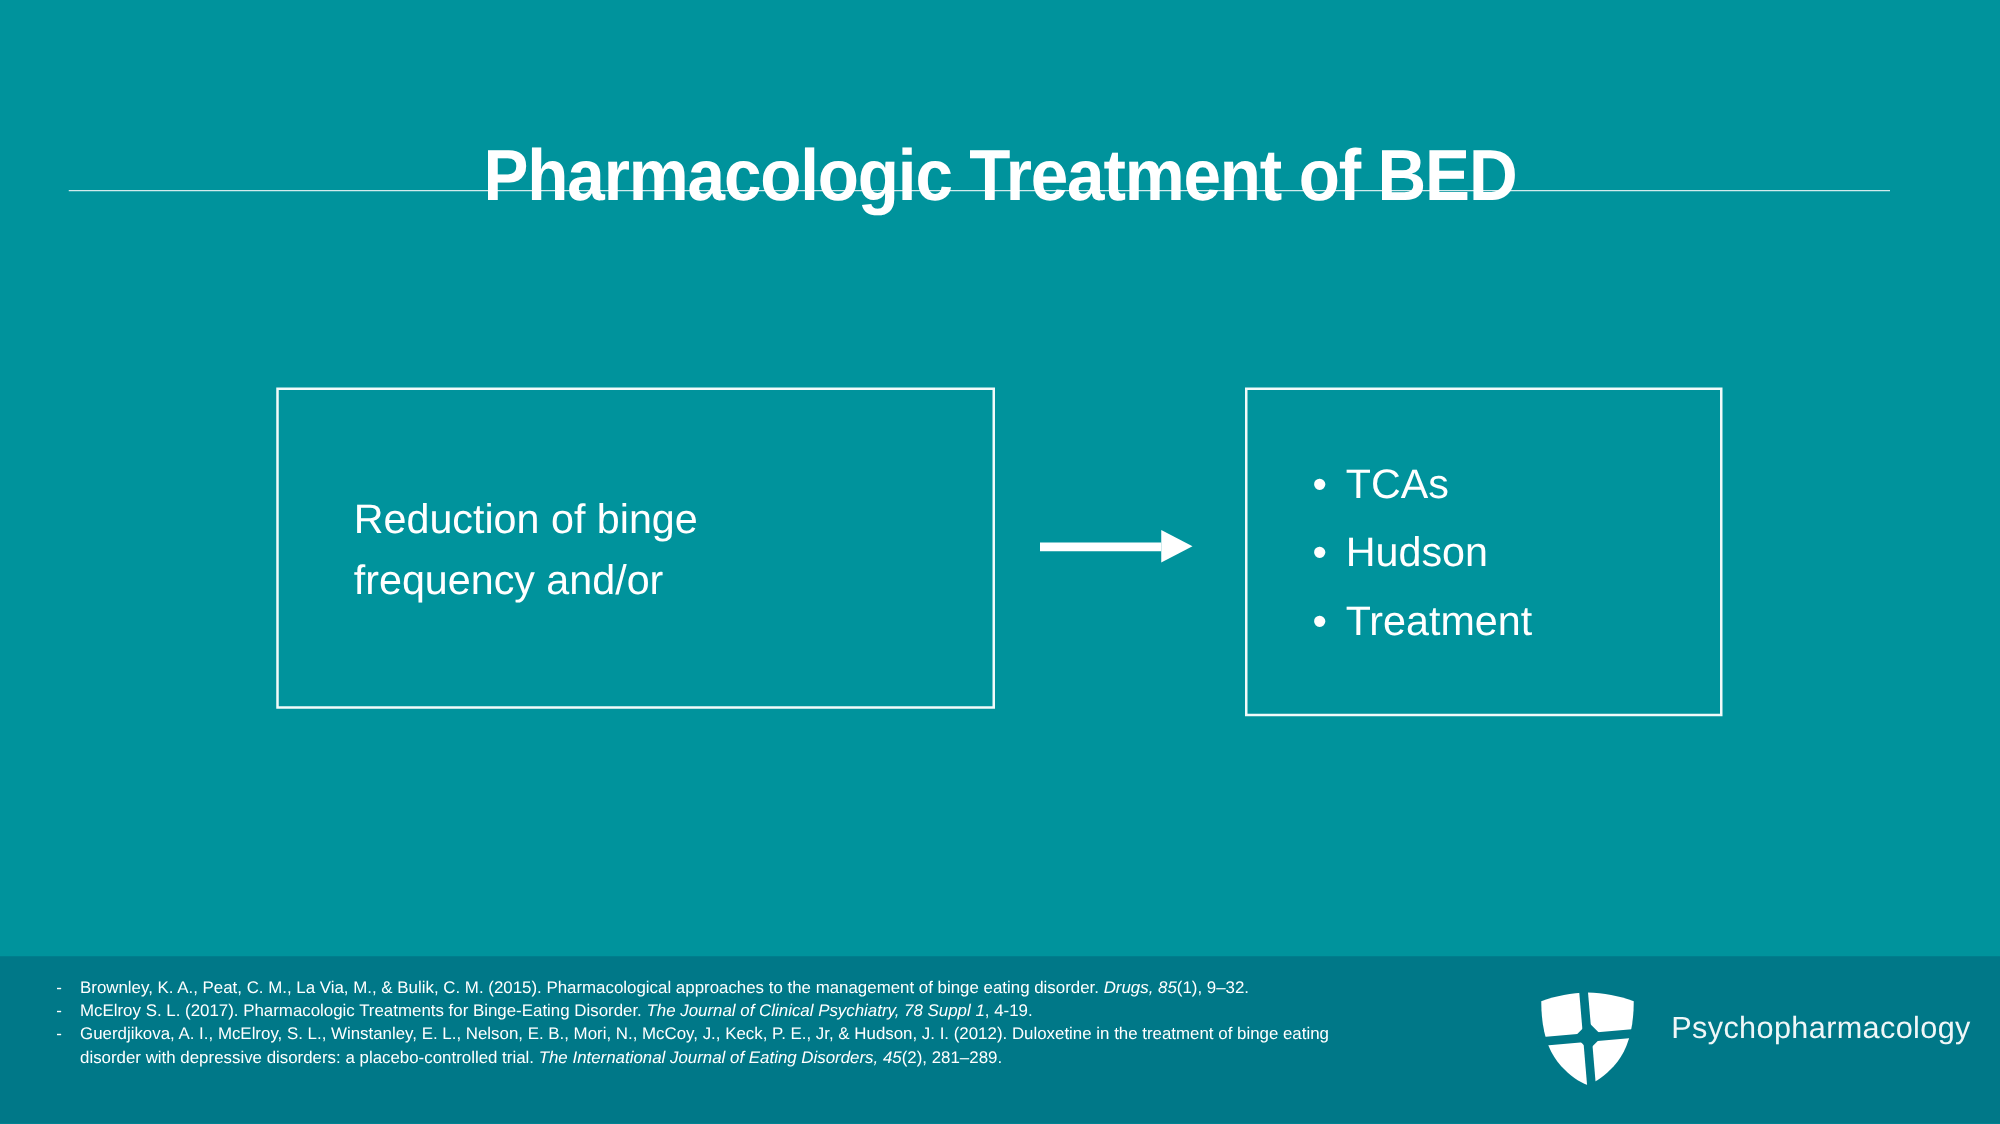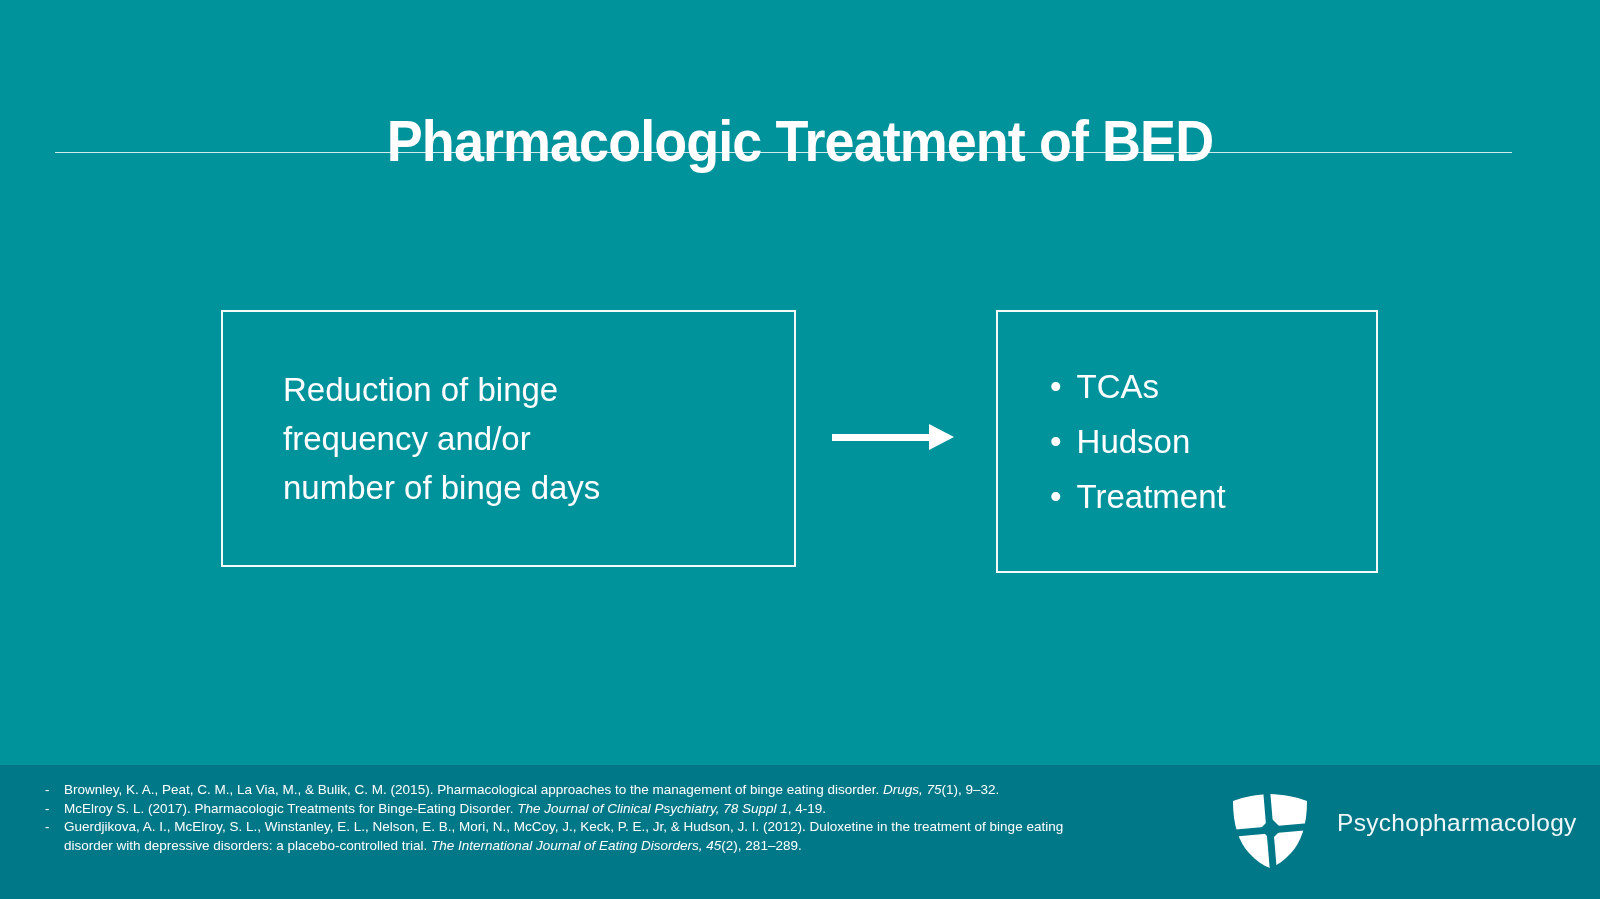--- a/index.html
+++ b/index.html
@@ -83,40 +83,39 @@
 
 <div>
 
   <h1 class="slide-title">Pharmacologic Treatment of BED</h1>
   <div class="title-rule"></div>
 
   <div class="box box-left">
     <div class="box-left-text">
         <div>Reduction of binge</div>
         <div>frequency and/or</div>
-        <div>number of binge days</div>
       </div>
   </div>
 
   <div class="arrow-shaft"></div>
   <div class="arrow-head"></div>
 
   <div class="box box-right">
     <ul class="bullet-list">
         <li class="bullet-item">TCAs</li>
         <li class="bullet-item">Hudson</li>
         <li class="bullet-item">Treatment</li>
       </ul>
   </div>
 
   <div class="footer">
     <div class="refs">
         <div class="ref-row">
           <span class="ref-dash">-</span>
-          <span class="ref-body"><span>Brownley, K. A., Peat, C. M., La Via, M., &amp; Bulik, C. M. (2015). Pharmacological approaches to the management of binge eating disorder. </span><em>Drugs, 75</em><span>(1), 9–32.</span></span>
+          <span class="ref-body"><span>Brownley, K. A., Peat, C. M., La Via, M., &amp; Bulik, C. M. (2015). Pharmacological approaches to the management of binge eating disorder. </span><em>Drugs, 85</em><span>(1), 9–32.</span></span>
         </div>
         <div class="ref-row">
           <span class="ref-dash">-</span>
           <span class="ref-body"><span>McElroy S. L. (2017). Pharmacologic Treatments for Binge-Eating Disorder. </span><em>The Journal of Clinical Psychiatry, 78 Suppl 1</em><span>, 4-19.</span></span>
         </div>
         <div class="ref-row">
           <span class="ref-dash">-</span>
           <span class="ref-body"><span>Guerdjikova, A. I., McElroy, S. L., Winstanley, E. L., Nelson, E. B., Mori, N., McCoy, J., Keck, P. E., Jr, &amp; Hudson, J. I. (2012). Duloxetine in the treatment of binge eating disorder with depressive disorders: a placebo-controlled trial. </span><em>The International Journal of Eating Disorders, 45</em><span>(2), 281–289.</span></span>
         </div>
       </div>

